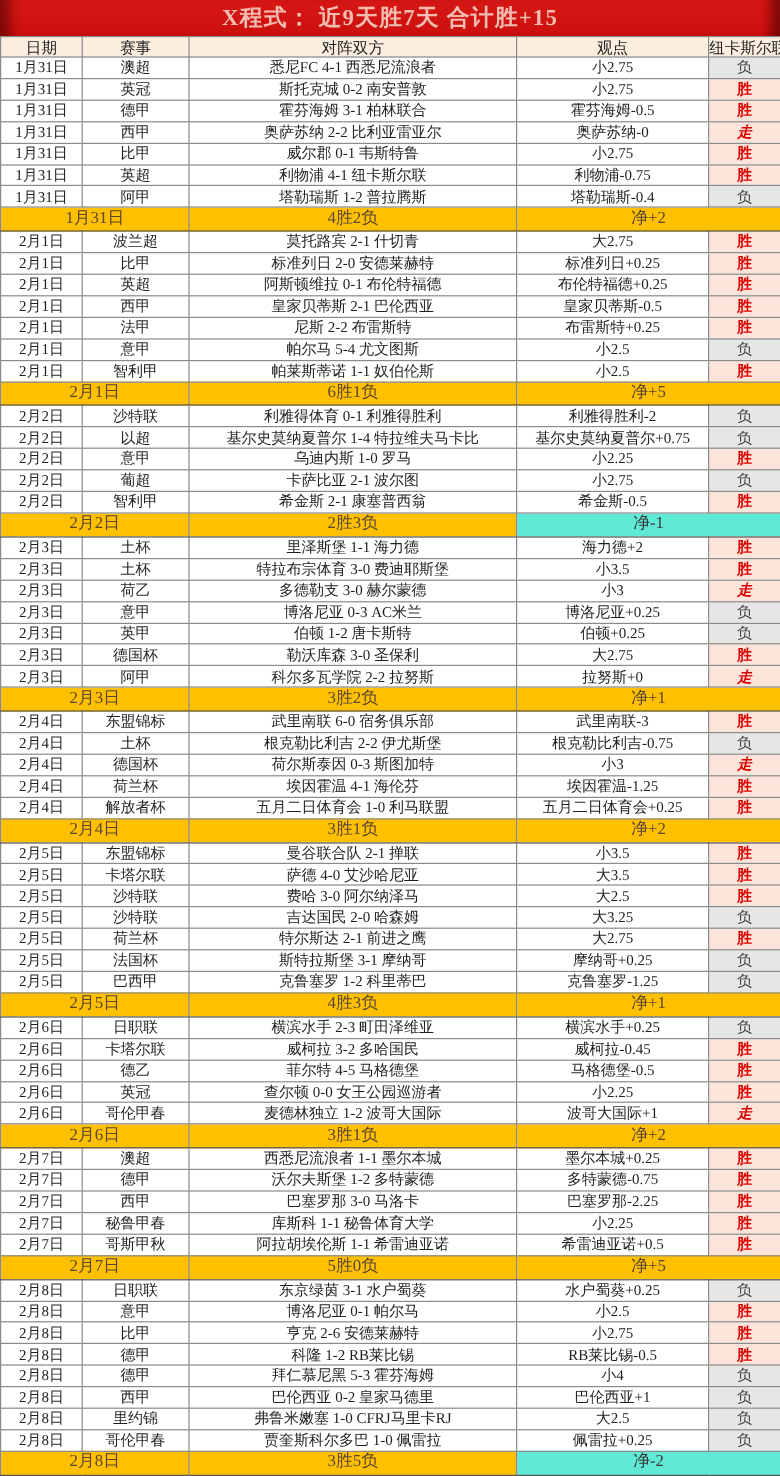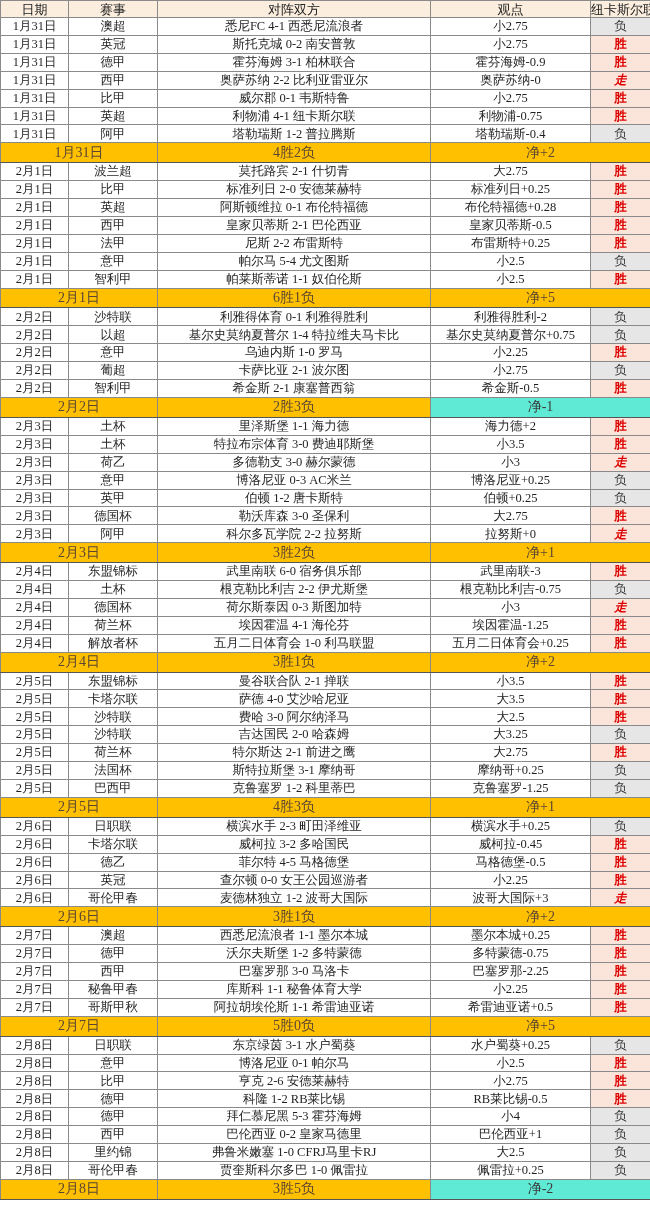--- a/index.html
+++ b/index.html
@@ -29,20 +29,23 @@
   tr.summary td{
     background:#ffc000;color:#5a4632;font-size:14px;
     border-top:1px solid #555;border-bottom:1px solid #555;
   }
   tr.summary td.s-net.negative{background:#5eead4;color:#3a3a3a;}
 </style>
 </head>
 <body>
 
 <div class="page">
+  <div class="banner">
+    <span>X程式： 近9天胜7天  合计胜+15</span>
+  </div>
   <table>
     <colgroup>
       <col style="width:68px">
         <col style="width:89px">
         <col style="width:273px">
         <col style="width:160px">
         <col style="width:60px">
     </colgroup>
     <thead>
       <tr>
@@ -65,21 +68,21 @@
     <td class="c-date">1月31日</td>
     <td class="c-league">英冠</td>
     <td class="c-match">斯托克城 0-2 南安普敦</td>
     <td class="c-pick">小2.75</td>
     <td class="c-result win">胜</td>
   </tr>
         <tr>
     <td class="c-date">1月31日</td>
     <td class="c-league">德甲</td>
     <td class="c-match">霍芬海姆 3-1 柏林联合</td>
-    <td class="c-pick">霍芬海姆-0.9</td>
+    <td class="c-pick">霍芬海姆-0.5</td>
     <td class="c-result win">胜</td>
   </tr>
         <tr>
     <td class="c-date">1月31日</td>
     <td class="c-league">西甲</td>
     <td class="c-match">奥萨苏纳 2-2 比利亚雷亚尔</td>
     <td class="c-pick">奥萨苏纳-0</td>
     <td class="c-result push">走</td>
   </tr>
         <tr>
@@ -119,21 +122,21 @@
     <td class="c-date">2月1日</td>
     <td class="c-league">比甲</td>
     <td class="c-match">标准列日 2-0 安德莱赫特</td>
     <td class="c-pick">标准列日+0.25</td>
     <td class="c-result win">胜</td>
   </tr>
         <tr>
     <td class="c-date">2月1日</td>
     <td class="c-league">英超</td>
     <td class="c-match">阿斯顿维拉 0-1 布伦特福德</td>
-    <td class="c-pick">布伦特福德+0.28</td>
+    <td class="c-pick">布伦特福德+0.25</td>
     <td class="c-result win">胜</td>
   </tr>
         <tr>
     <td class="c-date">2月1日</td>
     <td class="c-league">西甲</td>
     <td class="c-match">皇家贝蒂斯 2-1 巴伦西亚</td>
     <td class="c-pick">皇家贝蒂斯-0.5</td>
     <td class="c-result win">胜</td>
   </tr>
         <tr>
@@ -375,21 +378,21 @@
     <td class="c-date">2月6日</td>
     <td class="c-league">英冠</td>
     <td class="c-match">查尔顿 0-0 女王公园巡游者</td>
     <td class="c-pick">小2.25</td>
     <td class="c-result win">胜</td>
   </tr>
         <tr>
     <td class="c-date">2月6日</td>
     <td class="c-league">哥伦甲春</td>
     <td class="c-match">麦德林独立 1-2 波哥大国际</td>
-    <td class="c-pick">波哥大国际+3</td>
+    <td class="c-pick">波哥大国际+1</td>
     <td class="c-result push">走</td>
   </tr>
         <tr class="summary">
     <td colspan="2" class="s-date">2月6日</td>
     <td class="s-record">3胜1负</td>
     <td colspan="2" class="s-net">净+2</td>
   </tr>
         <tr>
     <td class="c-date">2月7日</td>
     <td class="c-league">澳超</td>

